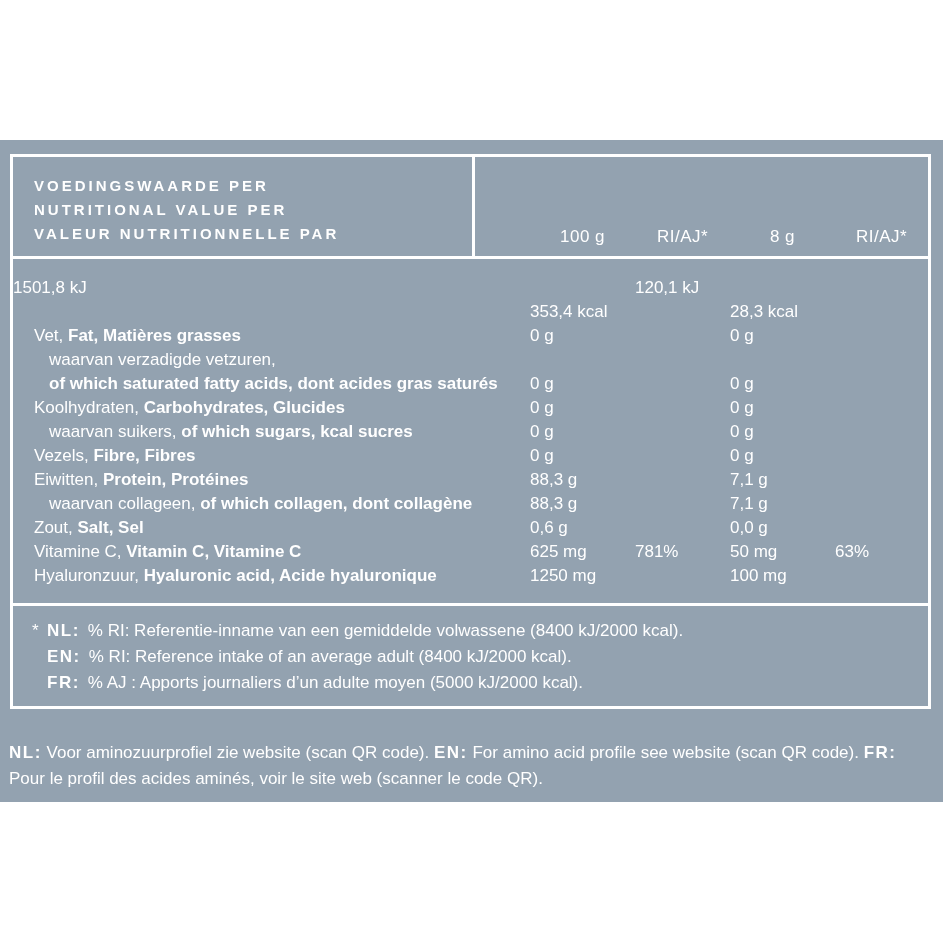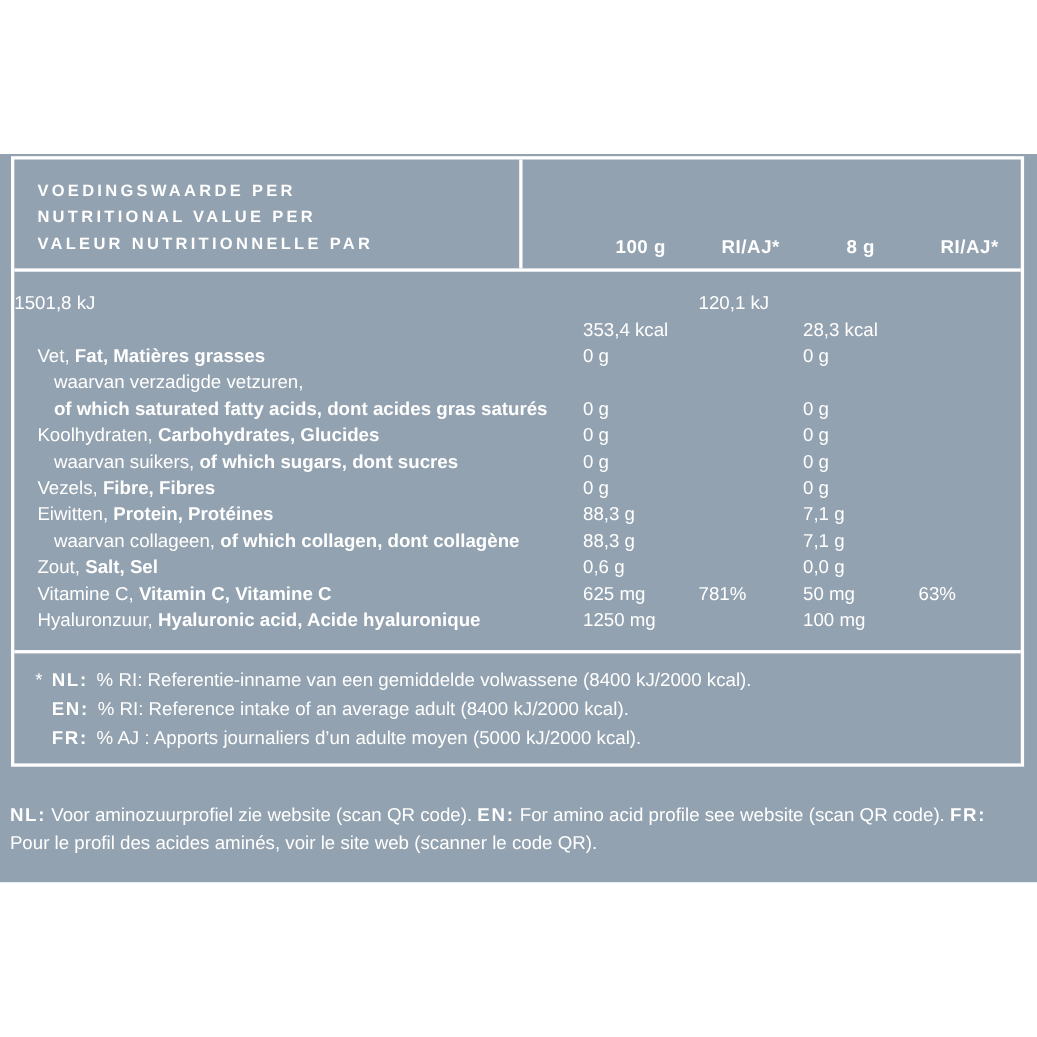--- a/index.html
+++ b/index.html
@@ -14,21 +14,21 @@
     background: #ffffff;
     font-family: "Liberation Sans", sans-serif;
     color: var(--fg);
     overflow: hidden;
   }
   .panel {
     margin-top: 140px;
     width: 943px;
     height: 662px;
     background: var(--bg);
-    padding-top: 2px;
+    padding-top: 14px;
   }
   .ntable {
     margin-left: 10px;
     width: 921px;
     height: 555px;
     border: 3px solid var(--border);
   }
   
   .theader {
     height: 102px;
@@ -45,21 +45,20 @@
     line-height: 24px;
   }
   .tcols {
     flex: 1;
     display: grid;
     grid-template-columns: 55px 105px 95px 105px 1fr;
     align-items: end;
     padding-bottom: 9px;
     font-size: 17px;
     letter-spacing: 0.5px;
-    font-weight: bold;
   }
   .tcol { text-align: center; }
   
   .tbody {
     height: 347px;
     border-bottom: 3px solid var(--border);
     padding-top: 17px;
     font-size: 17px;
   }
   .trow {
@@ -146,21 +145,21 @@
           <div class="tcell"></div>
         </div>
         <div class="trow">
           <div class="tlabel"><span class="plain">Koolhydraten, </span><span class="bold">Carbohydrates, Glucides</span></div>
           <div class="tcell">0 g</div>
           <div class="tcell"></div>
           <div class="tcell">0 g</div>
           <div class="tcell"></div>
         </div>
         <div class="trow">
-          <div class="tlabel indent"><span class="plain">waarvan suikers, </span><span class="bold">of which sugars, dont sucres</span></div>
+          <div class="tlabel indent"><span class="plain">waarvan suikers, </span><span class="bold">of which sugars, kcal sucres</span></div>
           <div class="tcell">0 g</div>
           <div class="tcell"></div>
           <div class="tcell">0 g</div>
           <div class="tcell"></div>
         </div>
         <div class="trow">
           <div class="tlabel"><span class="plain">Vezels, </span><span class="bold">Fibre, Fibres</span></div>
           <div class="tcell">0 g</div>
           <div class="tcell"></div>
           <div class="tcell">0 g</div>

